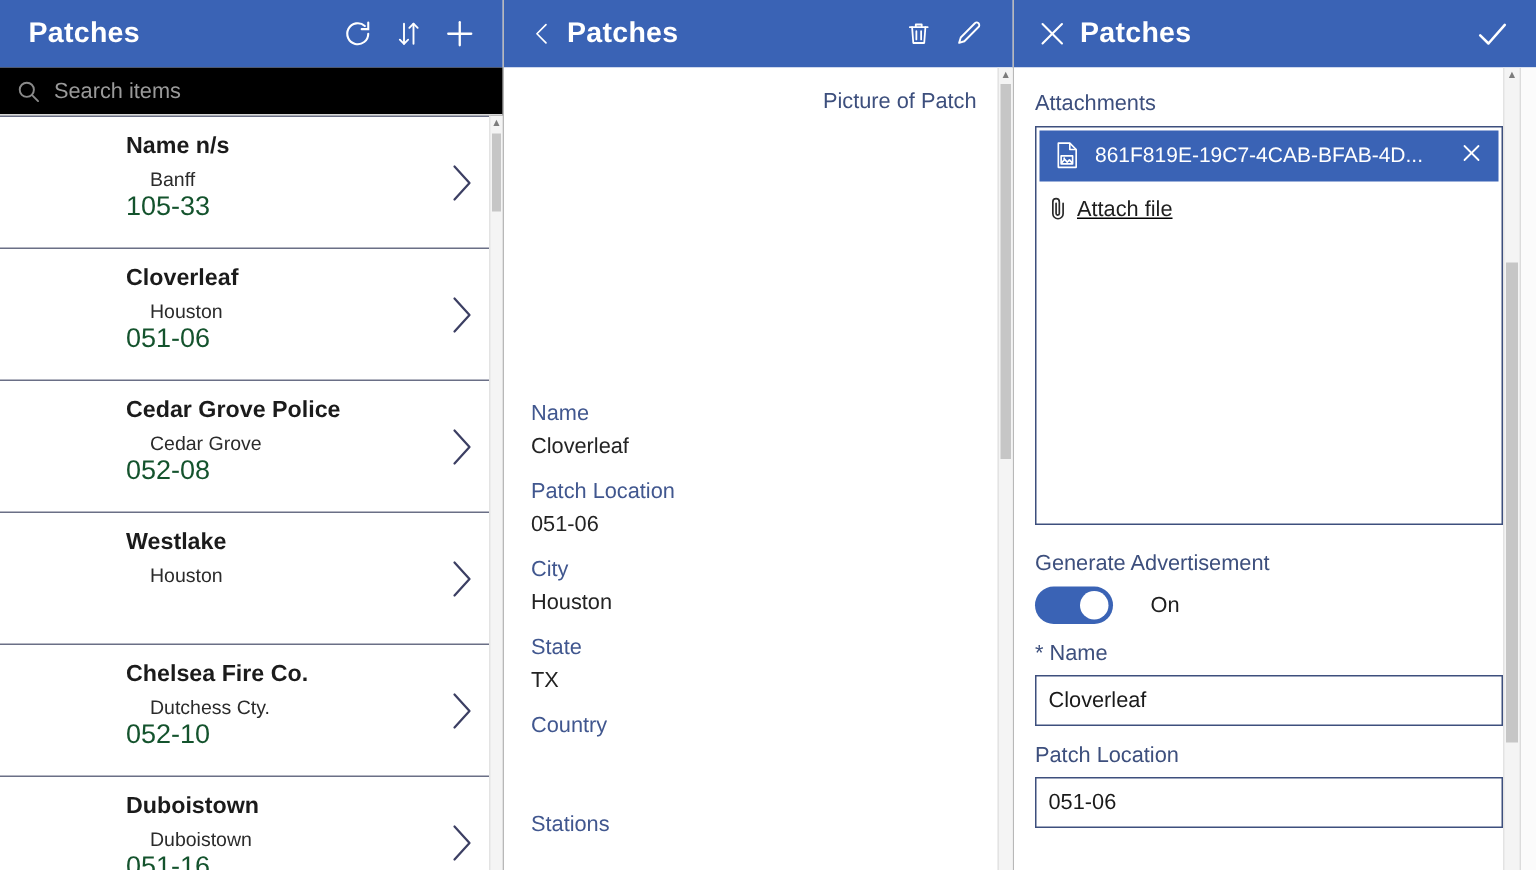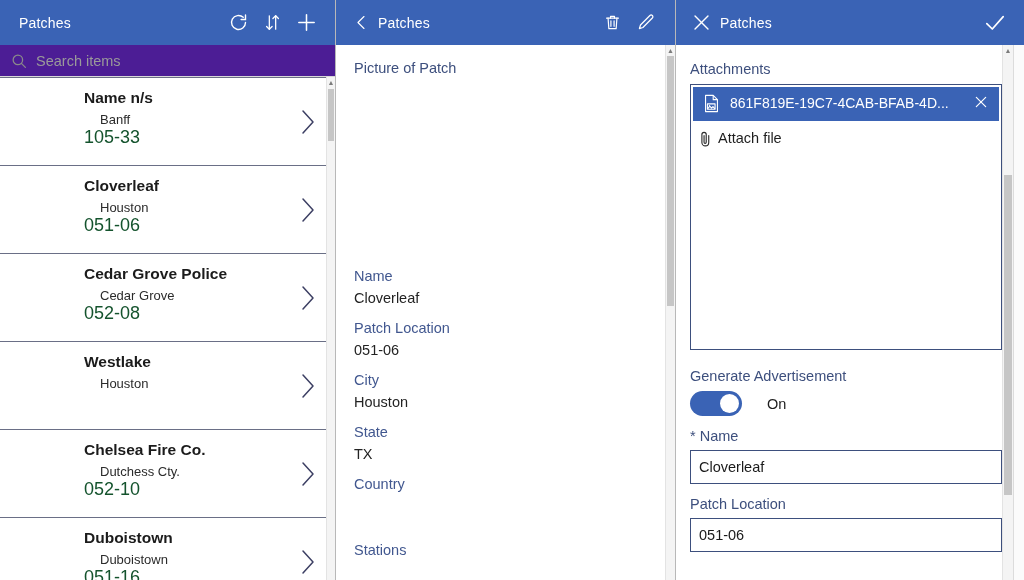--- a/index.html
+++ b/index.html
@@ -25,22 +25,22 @@
   
   .hdr {
     height: 45px;
     background: #3a63b5;
     display: flex; align-items: center;
     flex: 0 0 45px;
     padding: 0 12px;
     color: #fff;
   }
   .hdr-title {
-    font-size: 14px;
-    font-weight: 400;
+    font-size: 19px;
+    font-weight: 700;
     color: #ffffff;
     letter-spacing: .2px;
     white-space: nowrap;
   }
   .hdr-left .hdr-title { padding-left: 7px; }
   .hdr-spacer { flex: 1 1 auto; }
   .hdr-icon {
     width: 34px; height: 34px;
     display: flex; align-items: center; justify-content: center;
     color: #fff;
@@ -48,21 +48,21 @@
   .hdr-icon svg { display: block; }
   .hdr-icon-back { width: 26px; margin-right: 4px; }
   .hdr-icon-close { width: 26px; margin-right: 6px; }
 
   
   .search-row {
     height: 32px;
     flex: 0 0 32px;
     display: flex; align-items: center;
     padding: 0 10px;
-    background: #4c1d95;
+    background: #000000;
     border-bottom: 1px solid #d8d8d8;
   }
   .search-icon { width: 18px; height: 18px; color: #8a8a8a; margin-right: 8px; flex: 0 0 18px; }
   .search-ph { font-size: 14.5px; color: #9a9a9a; }
 
   
   .list-wrap { position: relative; flex: 1 1 auto; overflow: hidden; }
   .list { position: absolute; inset: 0 9px 0 0; overflow: hidden; }
   .list-item {
     position: relative;
@@ -98,21 +98,21 @@
     background: #c6c6c6;
     border-radius: 0;
   }
 
   
   .mid-body { position: relative; flex: 1 1 auto; overflow: hidden; background: #fff; }
   .mid-scroll { position: absolute; inset: 0 10px 0 0; padding: 12px 14px 0 18px; }
   .fld-label {
     font-size: 14.5px; color: #41578f; line-height: 22px;
   }
-  .fld-label.pic { color: #3d4f7d; font-size: 14.5px; }
+  .fld-label.pic { color: #3d4f7d; font-size: 14.5px; text-align: right; }
   .fld-value {
     font-size: 14.5px; color: #232323; line-height: 22px; margin-bottom: 8px;
   }
   .pic-box { height: 180px; }
   .fld-block { margin-bottom: 6px; }
 
   
   .right-body { position: relative; flex: 1 1 auto; overflow: hidden; background: #fff; }
   .right-scroll { position: absolute; inset: 0 22px 0 0; padding: 14px 0 0 14px; }
   .r-label { font-size: 14.5px; color: #3d4f7d; line-height: 21px; margin-bottom: 4px; }
@@ -132,22 +132,23 @@
     margin: 2px;
   }
   .chip-file-icon { width: 17px; height: 19px; flex: 0 0 17px; margin-right: 10px; color: #fff; }
   .chip-name {
     flex: 1 1 auto;
     font-size: 14px; color: #fff;
     white-space: nowrap; overflow: hidden;
   }
   .chip-x { width: 18px; height: 18px; flex: 0 0 18px; color: #fff; margin-left: 6px; }
   .attach-file-row {
-    display: flex; align-items: flex-start;
+    display: flex; align-items: flex-end;
     padding: 7px 0 0 8px;
+    text-decoration: underline;
   }
   .clip-icon { width: 13px; height: 18px; flex: 0 0 13px; margin-right: 6px; color: #2a2a2a; }
   .attach-file-lbl { font-size: 14.5px; color: #1e1e1e; }
 
   .r-section { margin-top: 16px; }
   .toggle-row { display: flex; align-items: center; margin-top: 4px; }
   .toggle {
     width: 52px; height: 25px;
     border-radius: 13px;
     background: #3a63b5;

